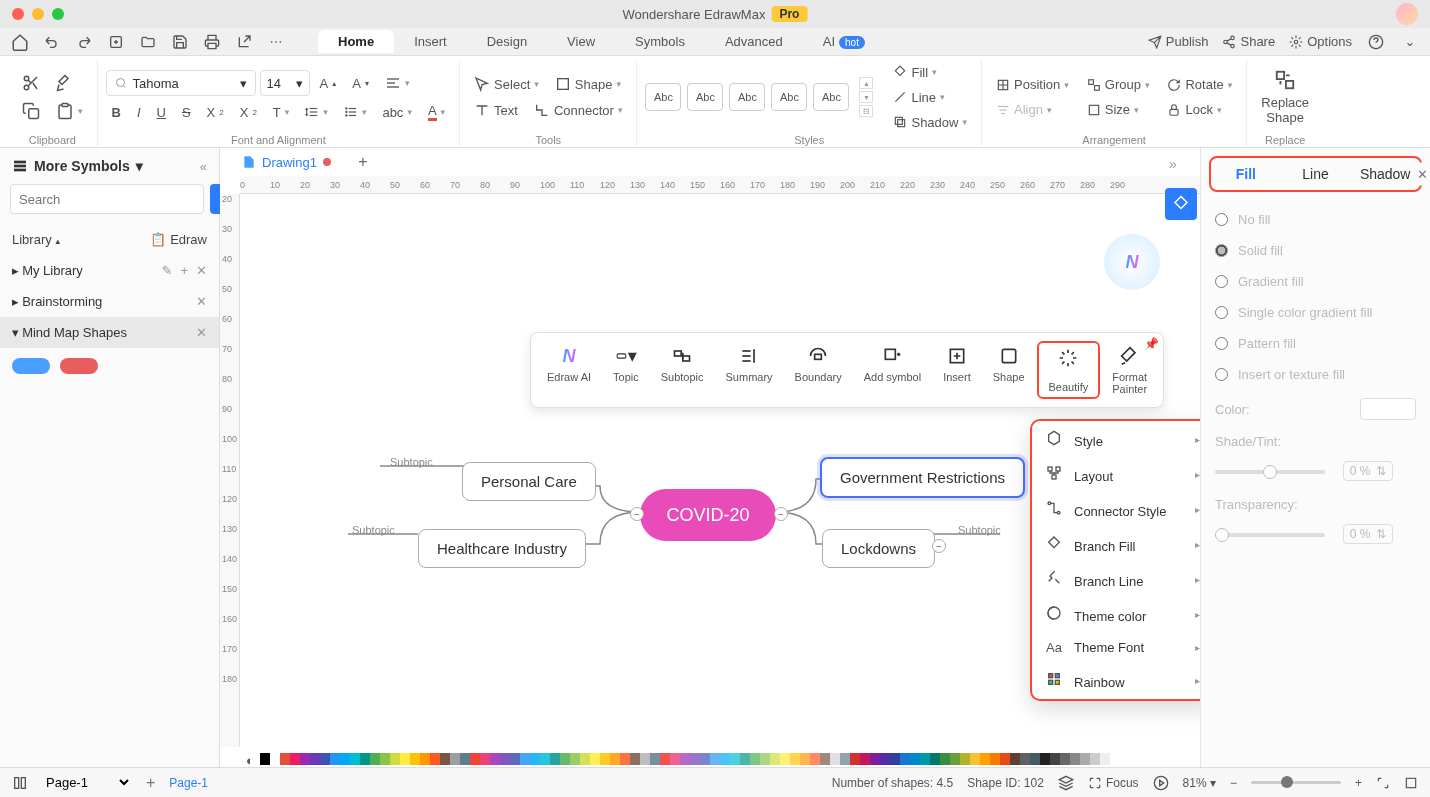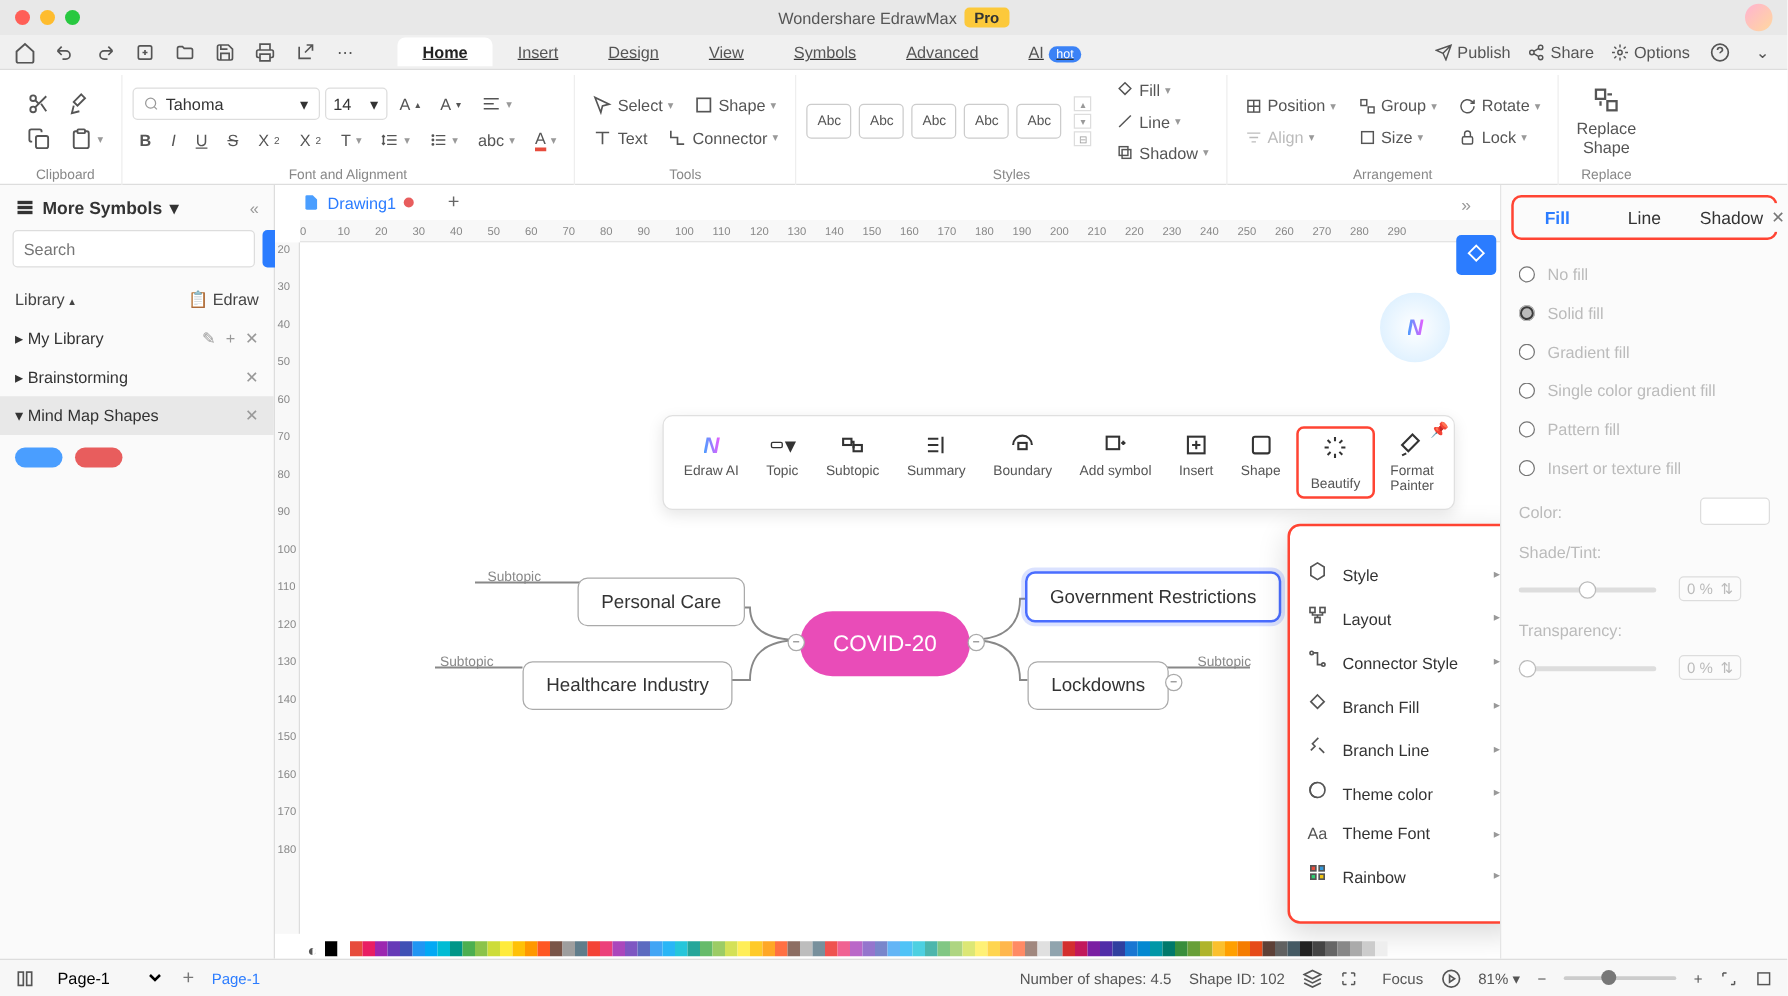--- a/index.html
+++ b/index.html
@@ -13,21 +13,21 @@
 .yellow { background: #febc2e; }
 .green { background: #28c840; }
 .title-center { position: absolute; left: 50%; transform: translateX(-50%); display: flex; gap: 6px; align-items: center; }
 .title-text { color: #555; font-size: 13px; }
 .pro-badge { background: #fcc93b; color: #333; padding: 1px 8px; border-radius: 4px; font-size: 12px; font-weight: 600; }
 .avatar { position: absolute; right: 12px; width: 22px; height: 22px; border-radius: 50%; background: linear-gradient(135deg,#ffb3d1,#ffd89e); }
 
 
 .toolbar-row { height: 28px; background: #f0f0f0; display: flex; align-items: center; padding: 0 10px; gap: 12px; border-bottom: 1px solid #ddd; }
 .toolbar-row .icon-btn { width: 20px; height: 20px; display: flex; align-items: center; justify-content: center; color: #555; cursor: pointer; }
-.tabs-main { display: flex; margin-left: 20px; text-decoration: underline; }
+.tabs-main { display: flex; margin-left: 20px; }
 .tab-main { padding: 4px 20px; font-size: 13px; color: #555; cursor: pointer; }
 .tab-main.active { background: #fff; border-radius: 6px 6px 0 0; font-weight: 600; color: #222; }
 .hot-badge { background: #3b82f6; color: #fff; font-size: 10px; padding: 1px 6px; border-radius: 8px; margin-left: 4px; }
 .toolbar-right-actions { margin-left: auto; display: flex; gap: 14px; align-items: center; }
 .toolbar-right-actions .act { display: flex; gap: 4px; align-items: center; color: #555; font-size: 13px; cursor: pointer; }
 
 
 .ribbon { height: 92px; background: #fff; border-bottom: 1px solid #ddd; display: flex; padding: 4px 8px 0; position: relative; }
 .ribbon-group { display: flex; flex-direction: column; padding: 0 8px; border-right: 1px solid #eee; height: 88px; }
 .ribbon-group-body { flex: 1; display: flex; align-items: center; gap: 6px; }
@@ -82,21 +82,21 @@
 .ctx-pin { position: absolute; top: 4px; right: 4px; font-size: 12px; color: #bbb; cursor: pointer; }
 
 
 .mm-center { position: absolute; left: 400px; top: 295px; width: 136px; height: 52px; background: #e94cb8; color: #fff; border-radius: 26px; display: flex; align-items: center; justify-content: center; font-size: 18px; font-weight: 500; }
 .mm-node { position: absolute; background: #fff; border: 1px solid #aaa; border-radius: 8px; padding: 10px 18px; font-size: 15px; color: #333; }
 .mm-node.sel { border: 2px solid #4a6dff; box-shadow: 0 0 0 3px rgba(74,109,255,0.2); }
 .mm-subtopic-label { position: absolute; font-size: 11px; color: #888; }
 .mm-toggle { position: absolute; width: 14px; height: 14px; border: 1px solid #aaa; border-radius: 50%; background: #fff; font-size: 10px; display: flex; align-items: center; justify-content: center; color: #666; }
 
 
-.dropdown-menu { position: absolute; left: 790px; top: 225px; width: 186px; background: #fff; border: 2px solid #ff4433; border-radius: 10px; box-shadow: 0 8px 24px rgba(0,0,0,0.15); padding: 20px 0; }
+.dropdown-menu { position: absolute; left: 790px; top: 225px; width: 186px; background: #fff; border: 2px solid #ff4433; border-radius: 10px; box-shadow: 0 8px 24px rgba(0,0,0,0.15); padding: 1px 0; }
 .dd-item { display: flex; align-items: center; justify-content: space-between; padding: 8px 14px; font-size: 13px; color: #333; cursor: pointer; }
 .dd-icon { width: 18px; display: inline-flex; margin-right: 10px; color: #555; }
 .dd-arrow { font-size: 10px; color: #999; }
 
 
 .right-panel { position: absolute; right: 0; top: 148px; width: 230px; bottom: 30px; background: #fbfbfb; border-left: 1px solid #e5e5e5; }
 .rp-tabs { display: flex; border: 2px solid #ff4433; border-radius: 8px; margin: 8px; position: relative; }
 .rp-tab { flex: 1; text-align: center; padding: 8px 0; font-size: 14px; color: #333; cursor: pointer; }
 .rp-tab.active { color: #2b7cff; font-weight: 600; }
 .rp-close { position: absolute; right: -2px; top: 50%; transform: translateY(-50%); padding: 4px; color: #777; cursor: pointer; background: #fbfbfb; }
@@ -957,21 +957,21 @@
   <span style="font-size:16px;color:#777;cursor:pointer">+</span>
   <span style="color:#2b7cff">Page-1</span>
   <div class="sb-right">
     <span>Number of shapes: 4.5</span>
     <span>Shape ID: 102</span>
     <span>
         <svg width="16" height="16" viewBox="0 0 24 24" fill="none" stroke="currentColor" stroke-width="2">
           <path d="M12 2l10 5-10 5L2 7zM2 12l10 5 10-5M2 17l10 5 10-5"></path>
         </svg>
       </span>
-    <span style="display:flex;gap:20px;">
+    <span style="display:flex;gap:4px;">
         <svg width="14" height="14" viewBox="0 0 24 24" fill="none" stroke="currentColor" stroke-width="2">
           <path d="M4 4h5M4 4v5M20 4h-5M20 4v5M4 20h5M4 20v-5M20 20h-5M20 20v-5"></path>
         </svg>
         <span>Focus</span>
       </span>
     <span>
         <svg width="16" height="16" viewBox="0 0 24 24" fill="none" stroke="currentColor" stroke-width="2">
           <circle cx="12" cy="12" r="10"></circle>
           <path d="M10 8l6 4-6 4z"></path>
         </svg>

